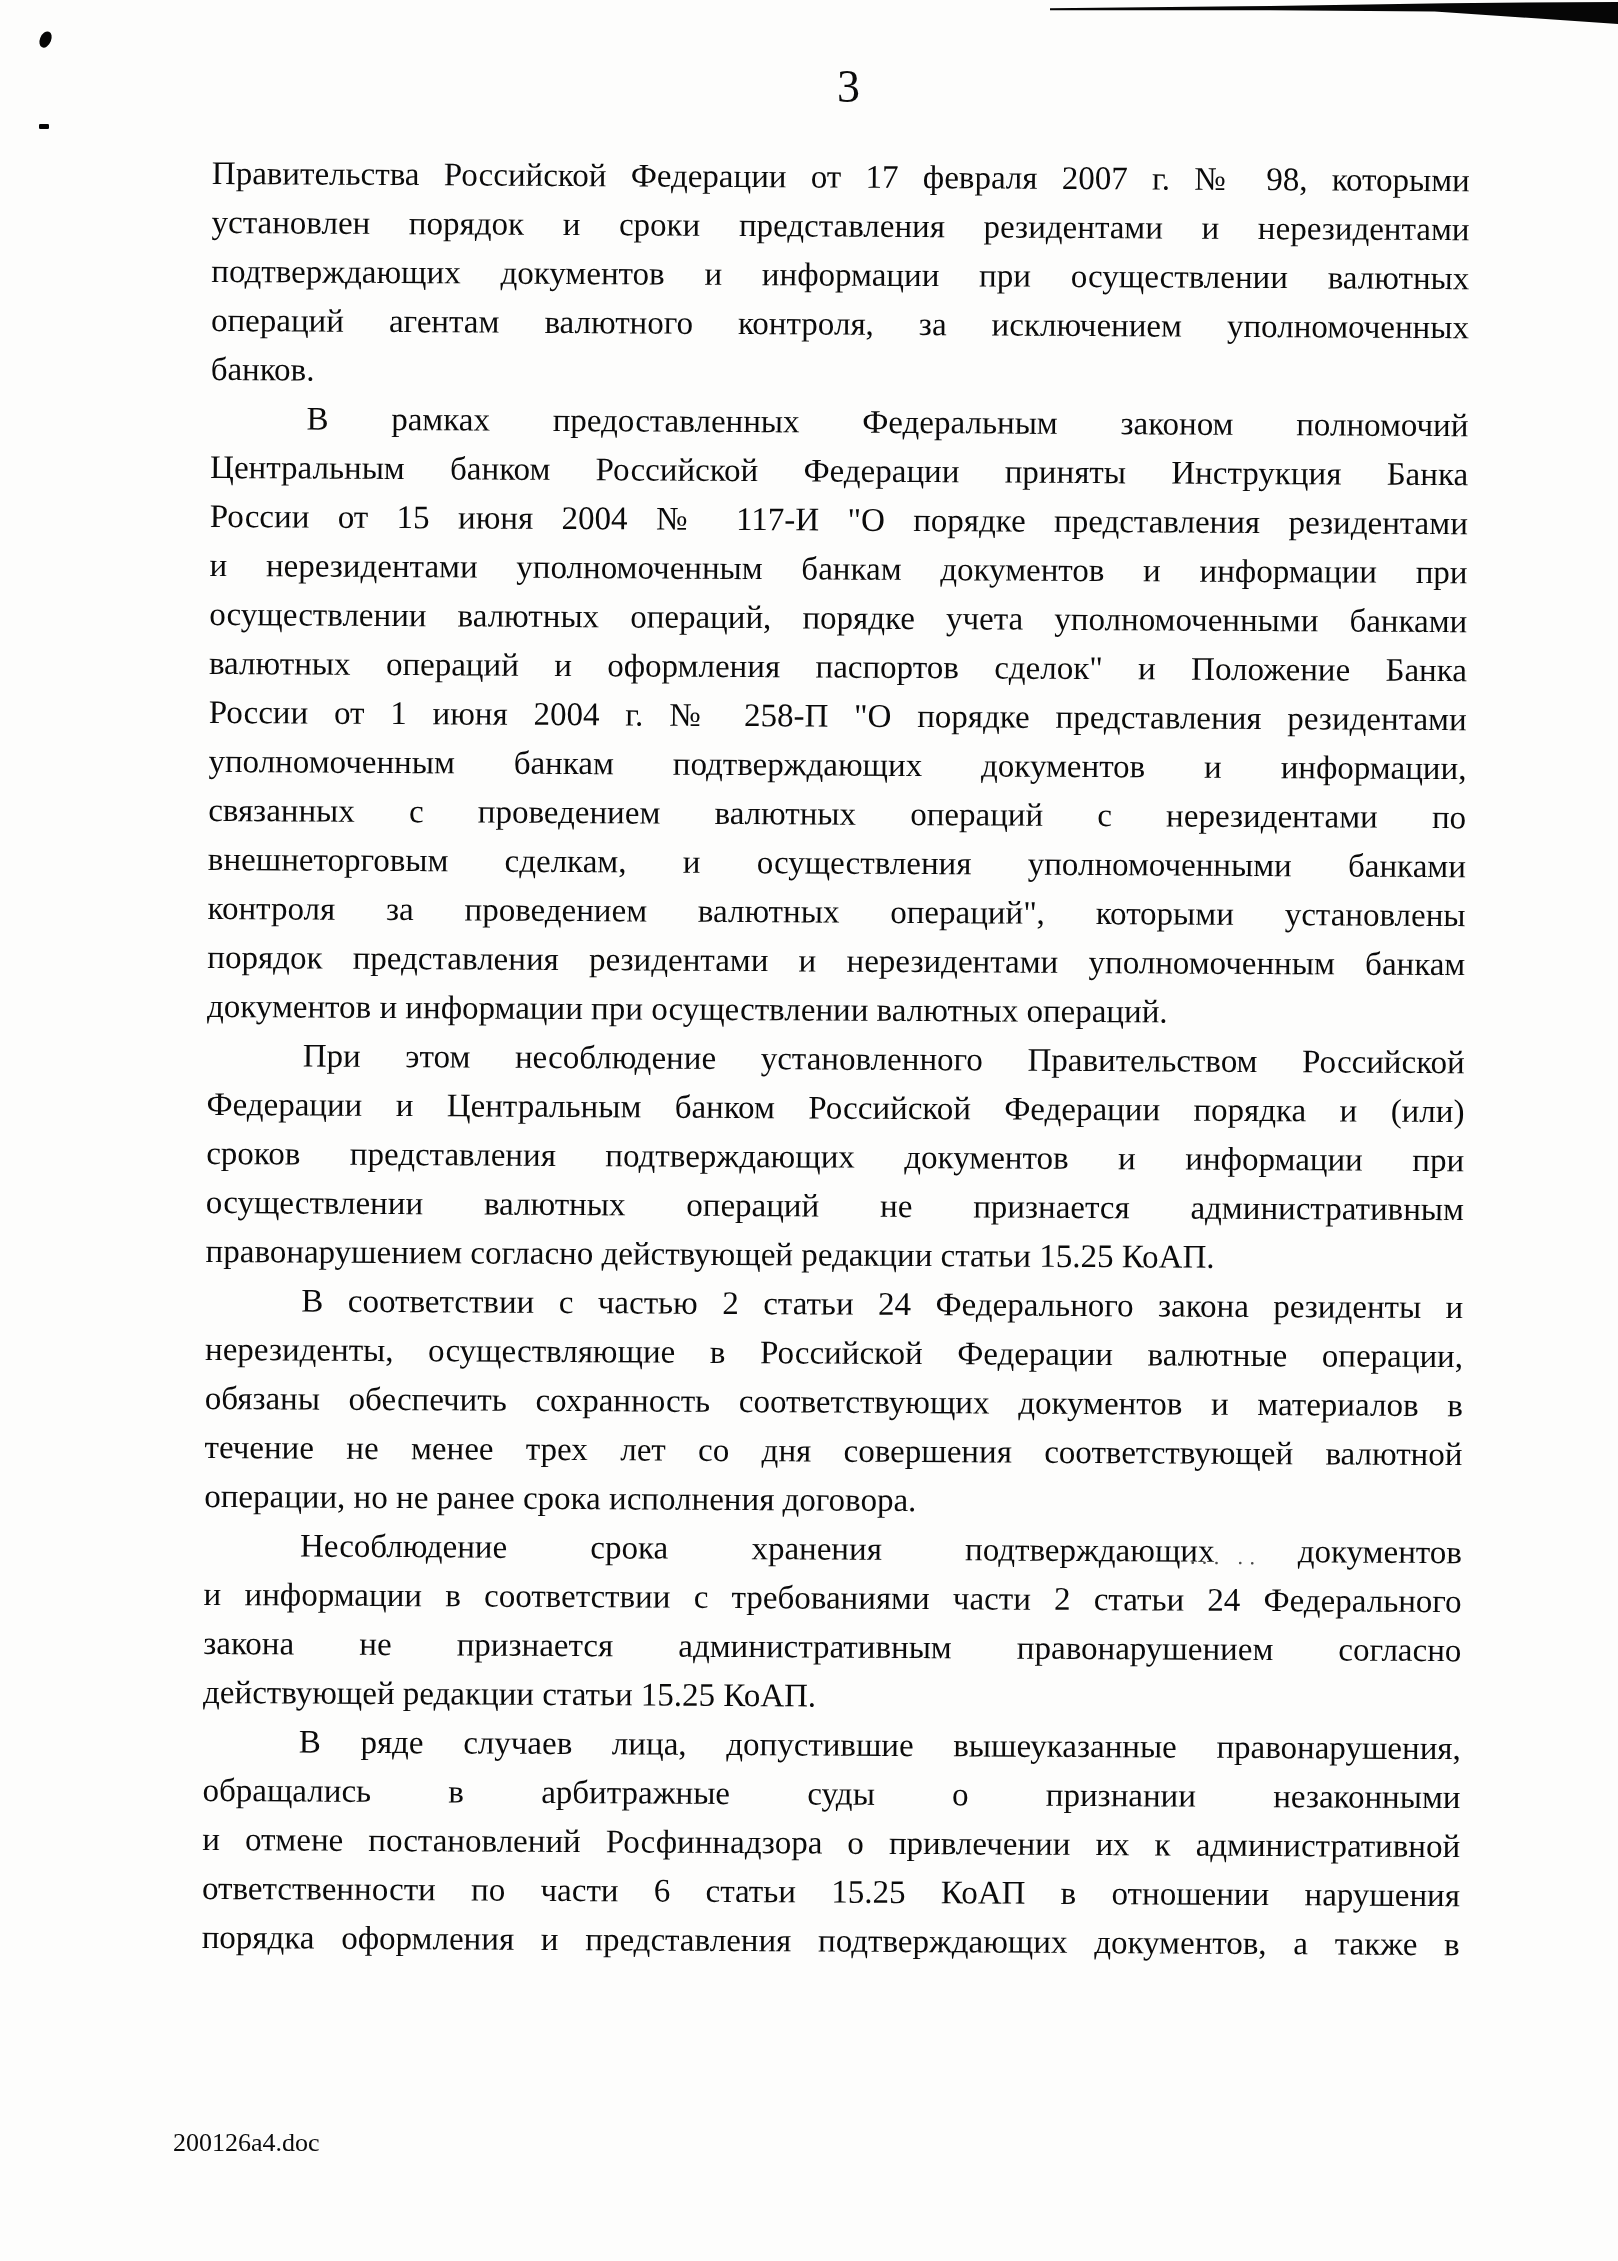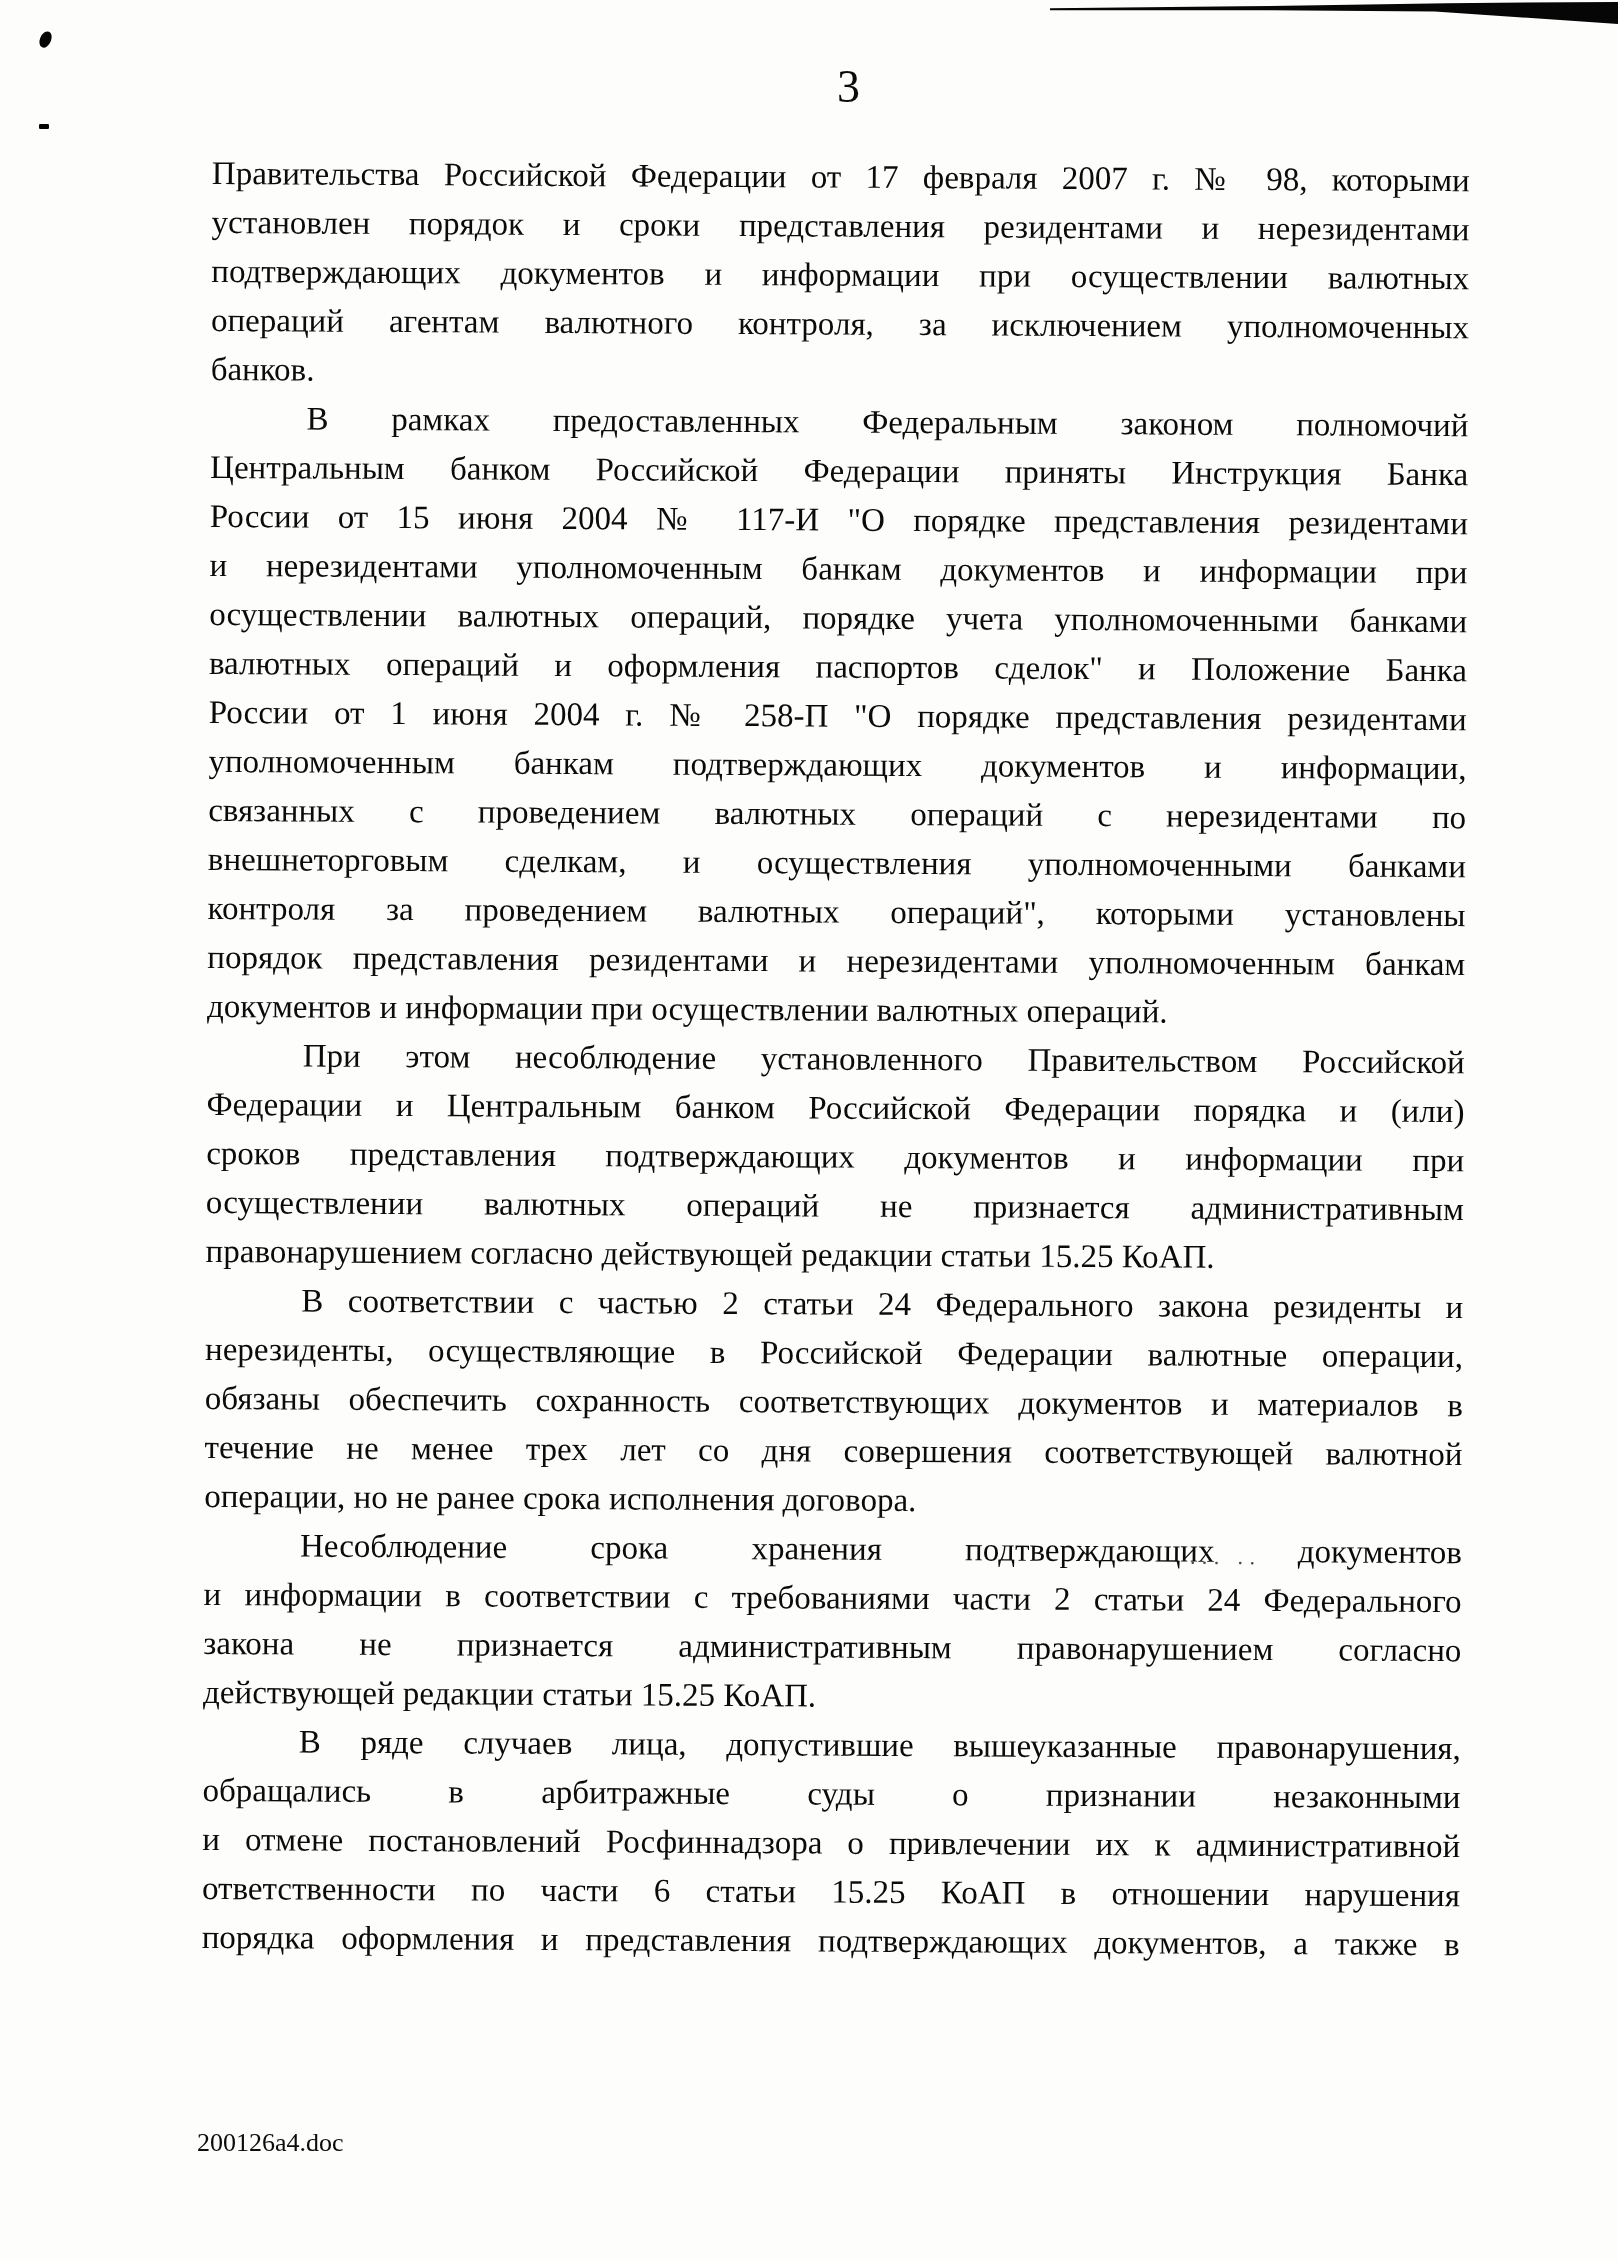--- a/index.html
+++ b/index.html
@@ -64,21 +64,21 @@
   .para { margin: 0; padding: 0; }
   .line {
     text-align: justify;
     text-align-last: justify;
     min-height: 49px;
   }
   .line.indent { padding-left: 96px; }
   .line.flush { text-align-last: left; }
   .footer-name {
     position: absolute;
-    left: 197px; top: 2127px;
+    left: 173px; top: 2127px;
     font-size: 26px;
     line-height: 1.2;
     text-align: center;
   }
 </style>
 </head>
 <body>
 
 <div class="page">
 

